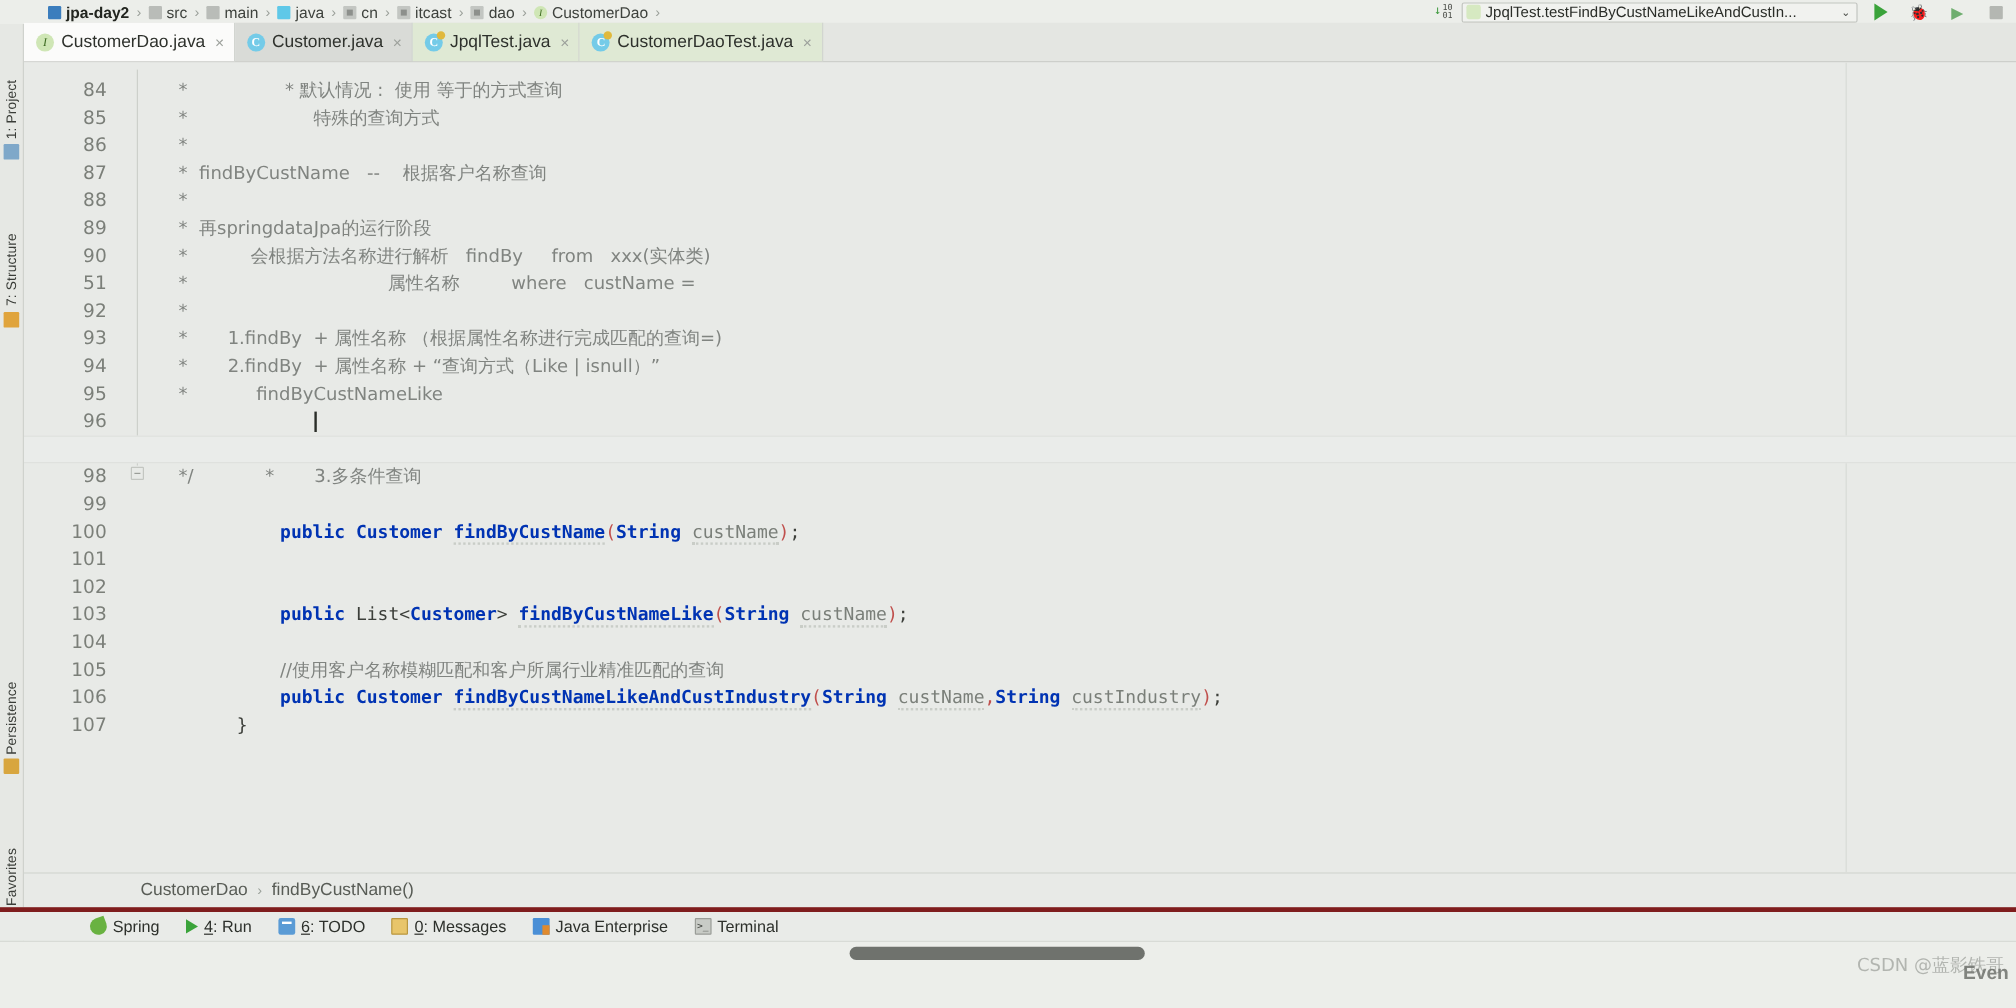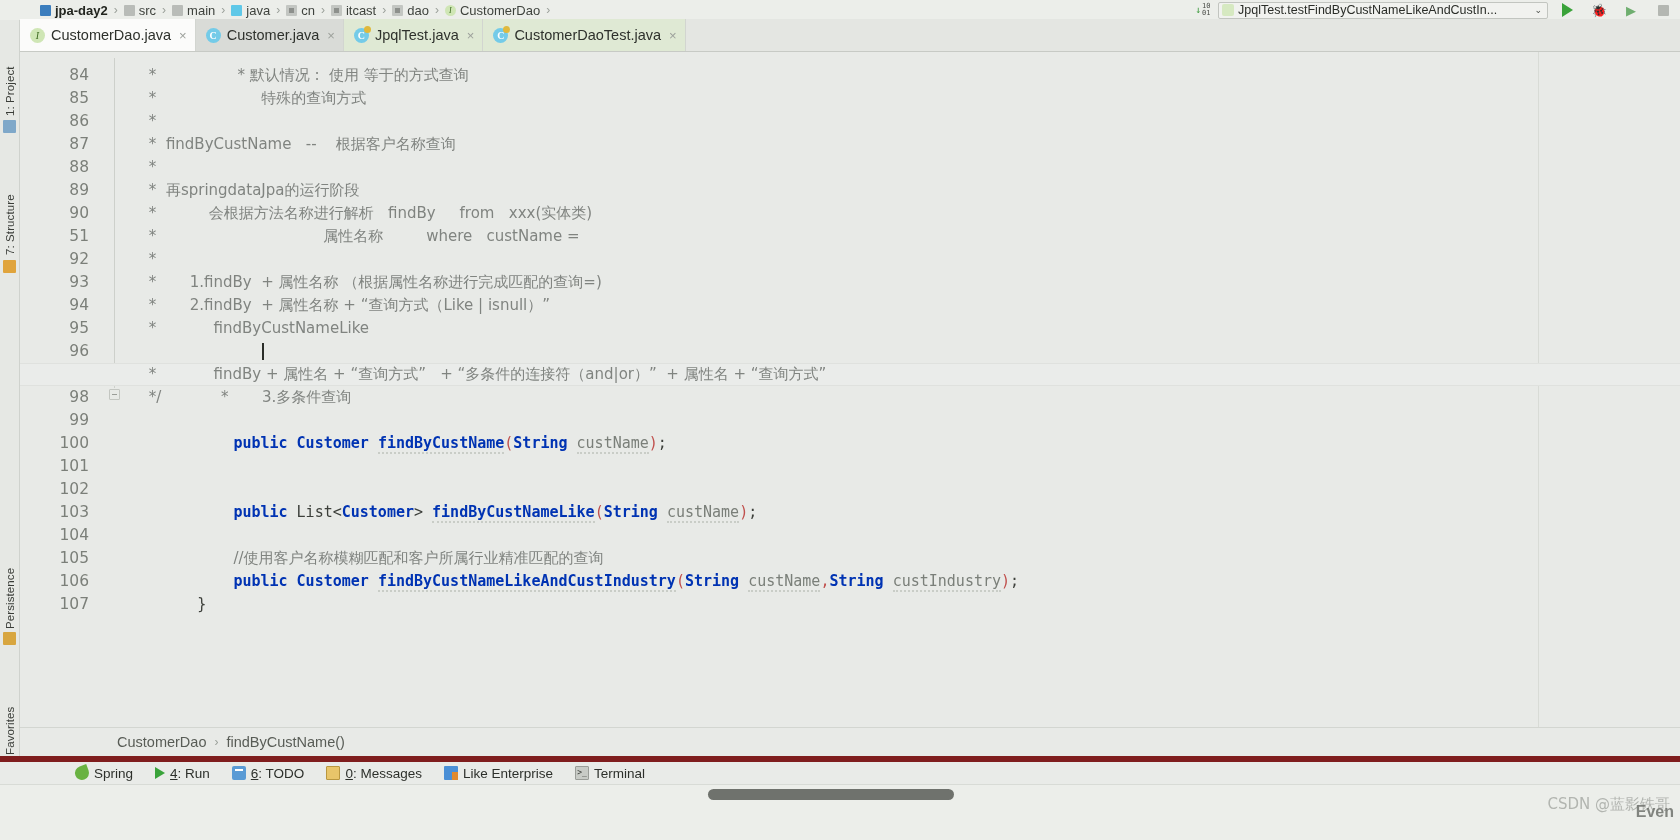--- a/index.html
+++ b/index.html
@@ -184,21 +184,21 @@
     position: absolute; left: 20px; top: 727px; width: 1660px; height: 29px;
     background: #e8eae7; border-top: 1px solid #d3d6d1;
     display: flex; align-items: center; padding-left: 97px;
   }
   .cb-item { font-size: 14.5px; color: #585c56; }
   .cb-sep { font-size: 12px; color: #9aa09a; margin: 0 8px; }
 
   
   .statusbar {
     position: absolute; left: 0; top: 756px; width: 1680px; height: 28px;
-    background: #e9ebe8; border-top: 6px solid #7f1d1d;
+    background: #e9ebe8; border-top: 4px solid #7f1d1d;
     display: flex; align-items: center; gap: 0;
   }
   .sb-item {
     display: flex; align-items: center; gap: 5px;
     padding: 0 11px; height: 28px; font-size: 13.5px; color: #2d302b;
     white-space: nowrap;
   }
   .sb-ico { width: 14px; height: 14px; flex: none; }
   .leaf { background: #69b241; border-radius: 50% 0 50% 50%; transform: rotate(-20deg); }
   .tri-green { width: 0; height: 0; border-left: 10px solid #3aa33a;
@@ -404,21 +404,20 @@
       <div class="cline" style="top:219px"><span class="cm mono-cn">     *       1.findBy  + 属性名称 （根据属性名称进行完成匹配的查询=)</span></div>
       <div class="cline" style="top:242px"><span class="cm mono-cn">     *       2.findBy  + 属性名称 + “查询方式（Like | isnull）”</span></div>
       <div class="cline" style="top:265px"><span class="cm mono-cn">     *            findByCustNameLike</span></div>
 
       <div class="cline" style="top:288px">
         <span class="hl-line"></span>
         <span class="cm mono-cn" style="position:relative">     *       3.多条件查询</span>
         <span class="caret" style="position:absolute; left:138px; top:3px;"></span>
       </div>
 
-      <div class="cline" style="top:311px"><span class="cm mono-cn">     *            findBy + 属性名 + “查询方式”   + “多条件的连接符（and|or）”  + 属性名 + “查询方式”</span></div>
       <div class="cline" style="top:334px"><span class="cm mono-cn">     */</span></div>
 
       <div class="cline" style="top:357px">
         <span class="pun">    </span><span class="kw">public</span><span class="pun"> </span><span class="typ">Customer</span><span class="pun"> </span><span class="typ squig">findByCustName</span><span class="red">(</span><span class="kw">String</span><span class="pun"> </span><span class="par squig">custName</span><span class="red">)</span><span class="pun">;</span>
       </div>
 
       <div class="cline" style="top:380px"></div>
       <div class="cline" style="top:403px"></div>
 
       <div class="cline" style="top:426px">
@@ -460,21 +459,21 @@
     <div class="sb-item">
       <span class="sb-ico todo-ico"></span>
       <span><span class="sb-underline">6</span>: <span>TODO</span></span>
     </div>
     <div class="sb-item">
       <span class="sb-ico msg-ico"></span>
       <span><span class="sb-underline">0</span>: <span>Messages</span></span>
     </div>
     <div class="sb-item">
       <span class="sb-ico je-ico"></span>
-      <span>Like Enterprise</span>
+      <span>Java Enterprise</span>
     </div>
     <div class="sb-item">
       <span class="sb-ico term-ico">&gt;_</span>
       <span>Terminal</span>
     </div>
   </div>
 
   <div class="bottomstrip">
     <div class="hscroll"></div>
     <div class="watermark">CSDN @蓝影铁哥</div>

